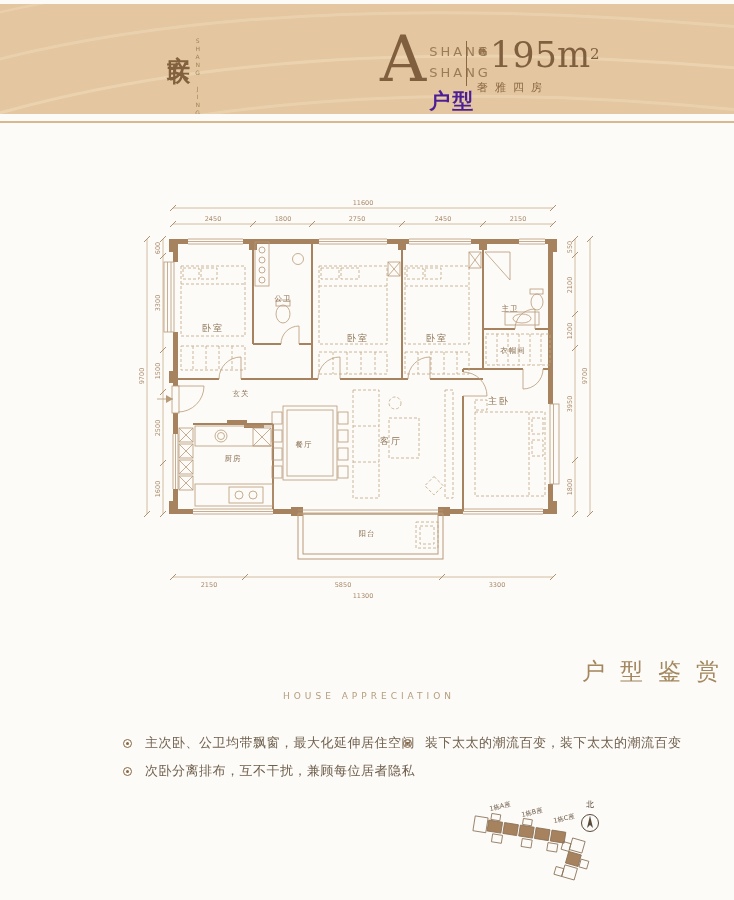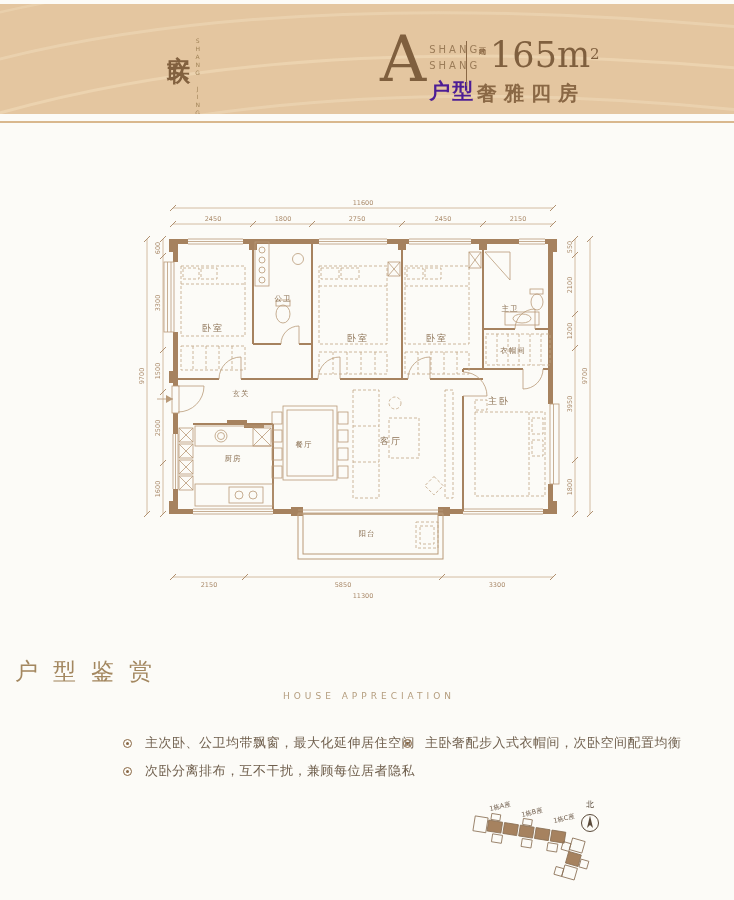--- a/index.html
+++ b/index.html
@@ -16,52 +16,52 @@
             color:#82613f;letter-spacing:5px;line-height:1.05;}
   .brand-en{writing-mode:vertical-lr;text-orientation:upright;font-size:6px;color:#a0membrane;}
   .brand-en{writing-mode:vertical-lr;text-orientation:upright;font-size:6px;color:#a08357;margin-left:3px;letter-spacing:1px;}
 
   .project{position:absolute;left:205px;top:30px;font-family:"DejaVu Serif",serif;font-size:49px;
            font-weight:700;color:#7f5f3e;letter-spacing:7px;line-height:1;}
 
   .unit{position:absolute;left:380px;top:23px;display:flex;}
   .unit-letter{font-family:"DejaVu Serif",serif;font-size:64px;color:#7f5f3e;line-height:1;}
   .unit-right{margin-left:3px;padding-top:15px;}
-  .unit-en{font-size:10px;letter-spacing:3px;color:#9b7c58;line-height:1.6;text-align:center;}
+  .unit-en{font-size:13px;letter-spacing:3px;color:#9b7c58;line-height:1.6;text-align:center;}
   .unit-suffix{font-size:21px;color:#4c1d95;margin-top:3px;letter-spacing:2px;font-weight:bold;}
 
   .divider{position:absolute;left:466px;top:37px;width:1px;height:45px;background:#8a6845;}
 
   .area{position:absolute;left:477px;top:34px;}
   .area-top{display:flex;align-items:flex-start;}
   .area-prefix{writing-mode:vertical-lr;text-orientation:upright;font-size:7px;color:#8a6845;
                line-height:1.3;margin-top:4px;}
   .area-value{font-family:"DejaVu Serif",serif;font-size:35px;color:#7f5f3e;line-height:1;margin-left:4px;}
   .area-sup{font-family:"DejaVu Serif",serif;font-size:15px;color:#7f5f3e;position:relative;top:-8px;}
-  .area-tagline{font-size:20px;color:#8a6845;letter-spacing:7px;margin-top:7px;font-weight:bold;}
+  .area-tagline{font-size:11px;color:#8a6845;letter-spacing:7px;margin-top:7px;font-weight:normal;}
 
   
   .fp{position:absolute;left:133px;top:194px;}
   .fp text{font-family:"DejaVu Sans",sans-serif;}
   .dimline{stroke:#c9ad8d;stroke-width:0.8;fill:none;}
   .tick{stroke:#b09070;stroke-width:1;}
   .dimtxt{fill:#aa8a6a;font-size:6.5px;text-anchor:middle;}
   .room{fill:#8d7356;font-size:9px;text-anchor:middle;letter-spacing:2px;}
   .room-s{fill:#8d7356;font-size:7.5px;text-anchor:middle;letter-spacing:1px;}
   .wall{fill:#a6825f;}
   .iw{stroke:#a6825f;stroke-width:2;fill:none;}
   .tline{stroke:#b99a78;stroke-width:1;fill:none;}
   .win{stroke:#b99a78;stroke-width:0.8;fill:none;}
   .furn{stroke:#c2a787;stroke-width:0.8;fill:none;stroke-dasharray:3 2;}
   .furn-s{stroke:#b99a78;stroke-width:0.8;fill:none;}
   .door{stroke:#b99a78;stroke-width:0.8;fill:none;}
   .bgfill{fill:#fcfbf7;}
 
   
-  .sec-title{position:absolute;left:0;top:656px;width:734px;text-align:left;font-size:23px;
+  .sec-title{position:absolute;left:0;top:656px;width:734px;text-align:right;font-size:23px;
              color:#a3875f;letter-spacing:15px;text-indent:15px;}
   .sec-sub{position:absolute;left:0;top:691px;width:734px;text-align:center;font-size:9px;
            color:#b49d7e;letter-spacing:4px;text-indent:4px;}
 
   .bullets-left{position:absolute;left:123px;top:729px;}
   .bullets-right{position:absolute;left:403px;top:729px;}
   .bullet{display:flex;align-items:center;height:28px;font-size:13px;color:#6f5f4d;letter-spacing:0.5px;}
   .bdot{width:7px;height:7px;border:1px solid #8a6845;border-radius:50%;margin-right:13px;
         position:relative;flex:none;}
   .bdot::after{content:"";position:absolute;left:2px;top:2px;width:3px;height:3px;border-radius:50%;
@@ -99,21 +99,21 @@
         <div class="unit-en">SHANG</div>
         <div class="unit-suffix">户型</div>
       </div>
     </div>
 
     <div class="divider"></div>
 
     <div class="area">
       <div class="area-top">
         <div class="area-prefix">建面约</div>
-        <div class="area-value"><span>165m</span><span class="area-sup">2</span></div>
+        <div class="area-value"><span>195m</span><span class="area-sup">2</span></div>
       </div>
       <div class="area-tagline">奢雅四房</div>
     </div>
   </div>
   <div class="rule"></div>
 
   <svg class="fp" width="480" height="412" viewBox="0 0 480 412">
 
     <g>
       <line class="dimline" x1="40" y1="14" x2="420" y2="14"></line>
@@ -412,21 +412,21 @@
         <span>主次卧、公卫均带飘窗，最大化延伸居住空间</span>
       </div>
     <div class="bullet">
         <span class="bdot"></span>
         <span>次卧分离排布，互不干扰，兼顾每位居者隐私</span>
       </div>
   </div>
   <div class="bullets-right">
     <div class="bullet">
         <span class="bdot"></span>
-        <span>主卧奢配步入式衣帽间，次卧空间配置均衡</span>
+        <span>装下太太的潮流百变，装下太太的潮流百变</span>
       </div>
   </div>
 
   <svg class="siteplan" width="162" height="100" viewBox="0 0 162 100">
     <g transform="rotate(9 20 32)" stroke="#8a7055" stroke-width="0.8" fill="none">
       <rect x="6" y="25" width="13" height="15"></rect>
       <rect x="20" y="27" width="14" height="11" fill="#a6825f"></rect>
       <rect x="36" y="27" width="14" height="11" fill="#a6825f"></rect>
       <rect x="52" y="27" width="14" height="11" fill="#a6825f"></rect>
       <rect x="68" y="27" width="14" height="11" fill="#a6825f"></rect>

